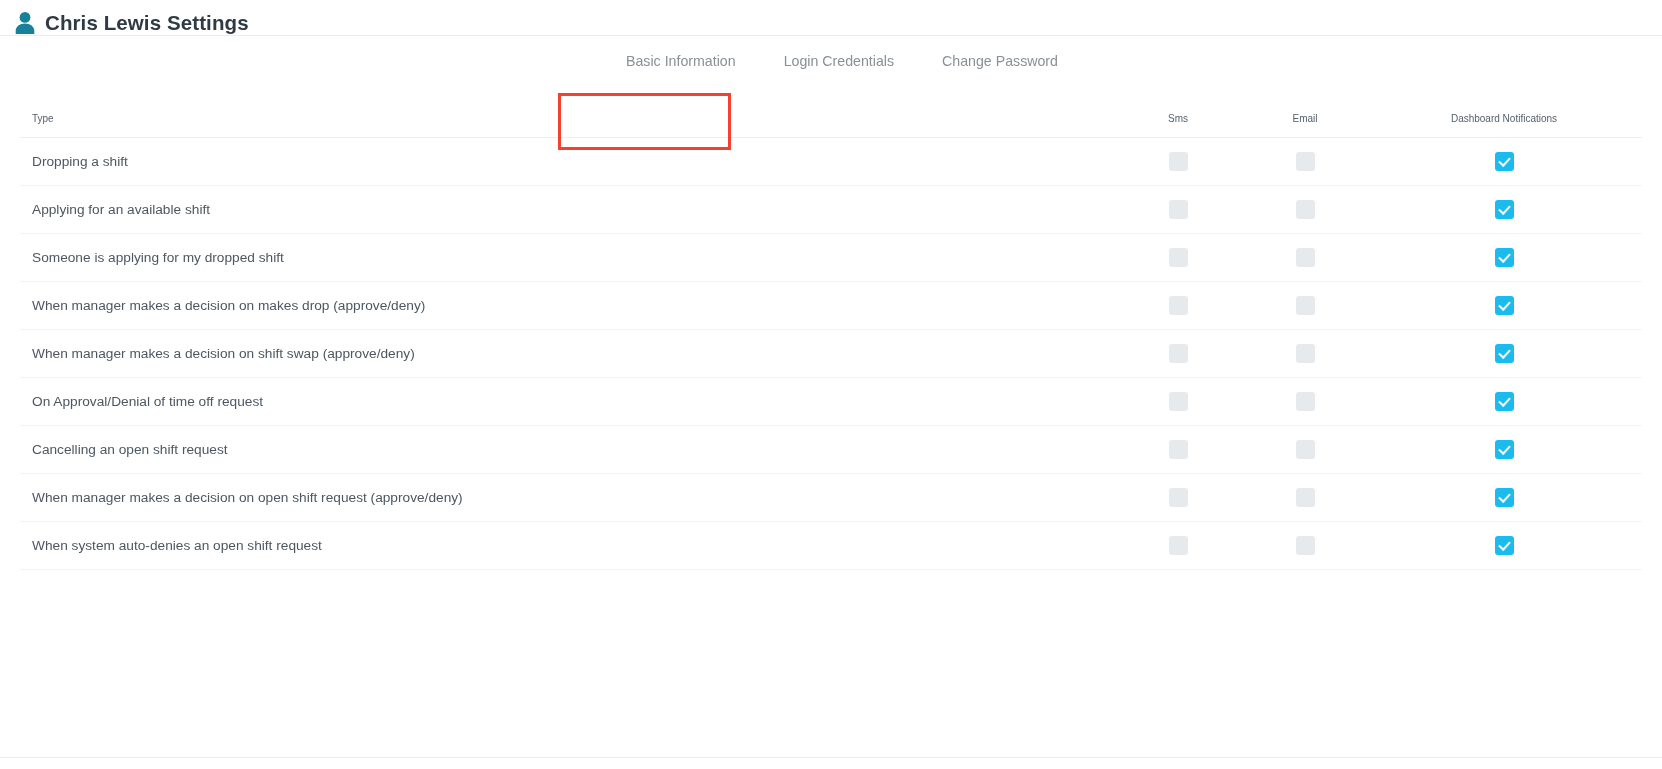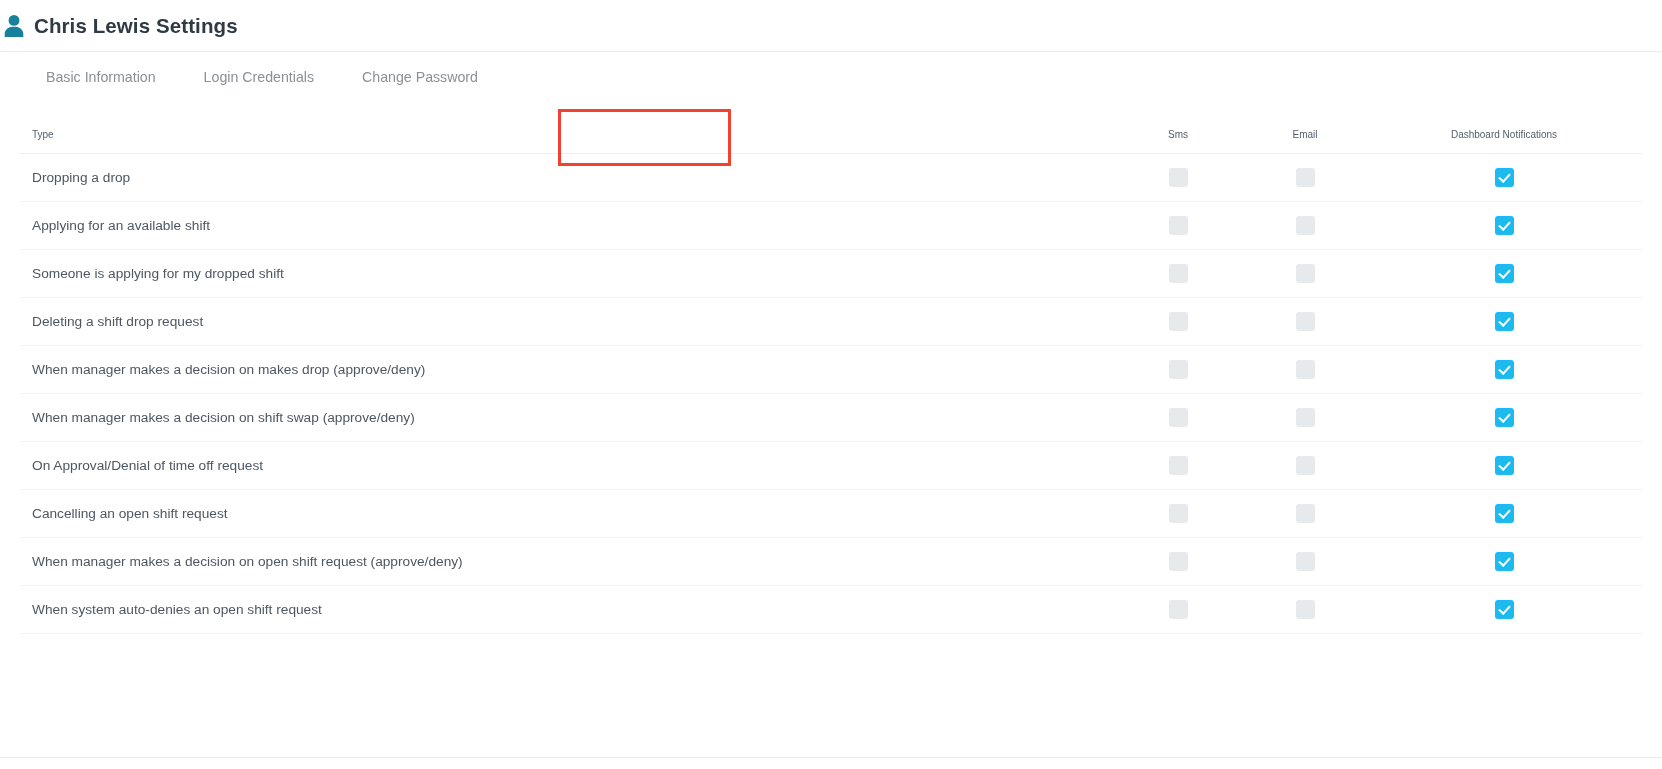--- a/index.html
+++ b/index.html
@@ -6,24 +6,24 @@
   html, body {
     width: 1662px;
     height: 769px;
     background: #ffffff;
     font-family: "Liberation Sans", sans-serif;
     overflow: hidden;
   }
 
   
   .page-header {
-    height: 52px;
+    height: 36px;
     display: flex;
-    align-items: center;
-    padding-left: 3px;
+    align-items: flex-end;
+    padding-left: 14px;
     border-bottom: 1px solid #e9ecef;
   }
   .user-icon {
     width: 22px;
     height: 24px;
     margin-right: 9px;
     flex: 0 0 auto;
     display: block;
   }
   .page-title {
@@ -34,20 +34,21 @@
     white-space: nowrap;
   }
 
   
   .tabs-bar {
     position: relative;
     height: 63px;
     padding-left: 22px;
     display: flex;
     align-items: flex-start;
+    justify-content: center;
   }
   .tab {
     position: relative;
     font-size: 14.2px;
     color: #8a9097;
     padding: 18px 24px 16px 24px;
     white-space: nowrap;
     background: transparent;
     border: none;
     font-family: "Liberation Sans", sans-serif;
@@ -178,39 +179,33 @@
     <thead>
       <tr>
         <th class="c-type">Type</th>
         <th class="c-check">Sms</th>
         <th class="c-check">Email</th>
         <th class="c-check">Dashboard Notifications</th>
       </tr>
     </thead>
     <tbody>
       <tr>
-        <td class="c-type">Dropping a drop</td>
+        <td class="c-type">Dropping a shift</td>
         <td class="c-check"><span class="cbox"></span></td>
         <td class="c-check"><span class="cbox"></span></td>
         <td class="c-check"><span class="cbox checked"></span></td>
       </tr>
       <tr>
         <td class="c-type">Applying for an available shift</td>
         <td class="c-check"><span class="cbox"></span></td>
         <td class="c-check"><span class="cbox"></span></td>
         <td class="c-check"><span class="cbox checked"></span></td>
       </tr>
       <tr>
         <td class="c-type">Someone is applying for my dropped shift</td>
-        <td class="c-check"><span class="cbox"></span></td>
-        <td class="c-check"><span class="cbox"></span></td>
-        <td class="c-check"><span class="cbox checked"></span></td>
-      </tr>
-      <tr>
-        <td class="c-type">Deleting a shift drop request</td>
         <td class="c-check"><span class="cbox"></span></td>
         <td class="c-check"><span class="cbox"></span></td>
         <td class="c-check"><span class="cbox checked"></span></td>
       </tr>
       <tr>
         <td class="c-type">When manager makes a decision on makes drop (approve/deny)</td>
         <td class="c-check"><span class="cbox"></span></td>
         <td class="c-check"><span class="cbox"></span></td>
         <td class="c-check"><span class="cbox checked"></span></td>
       </tr>

